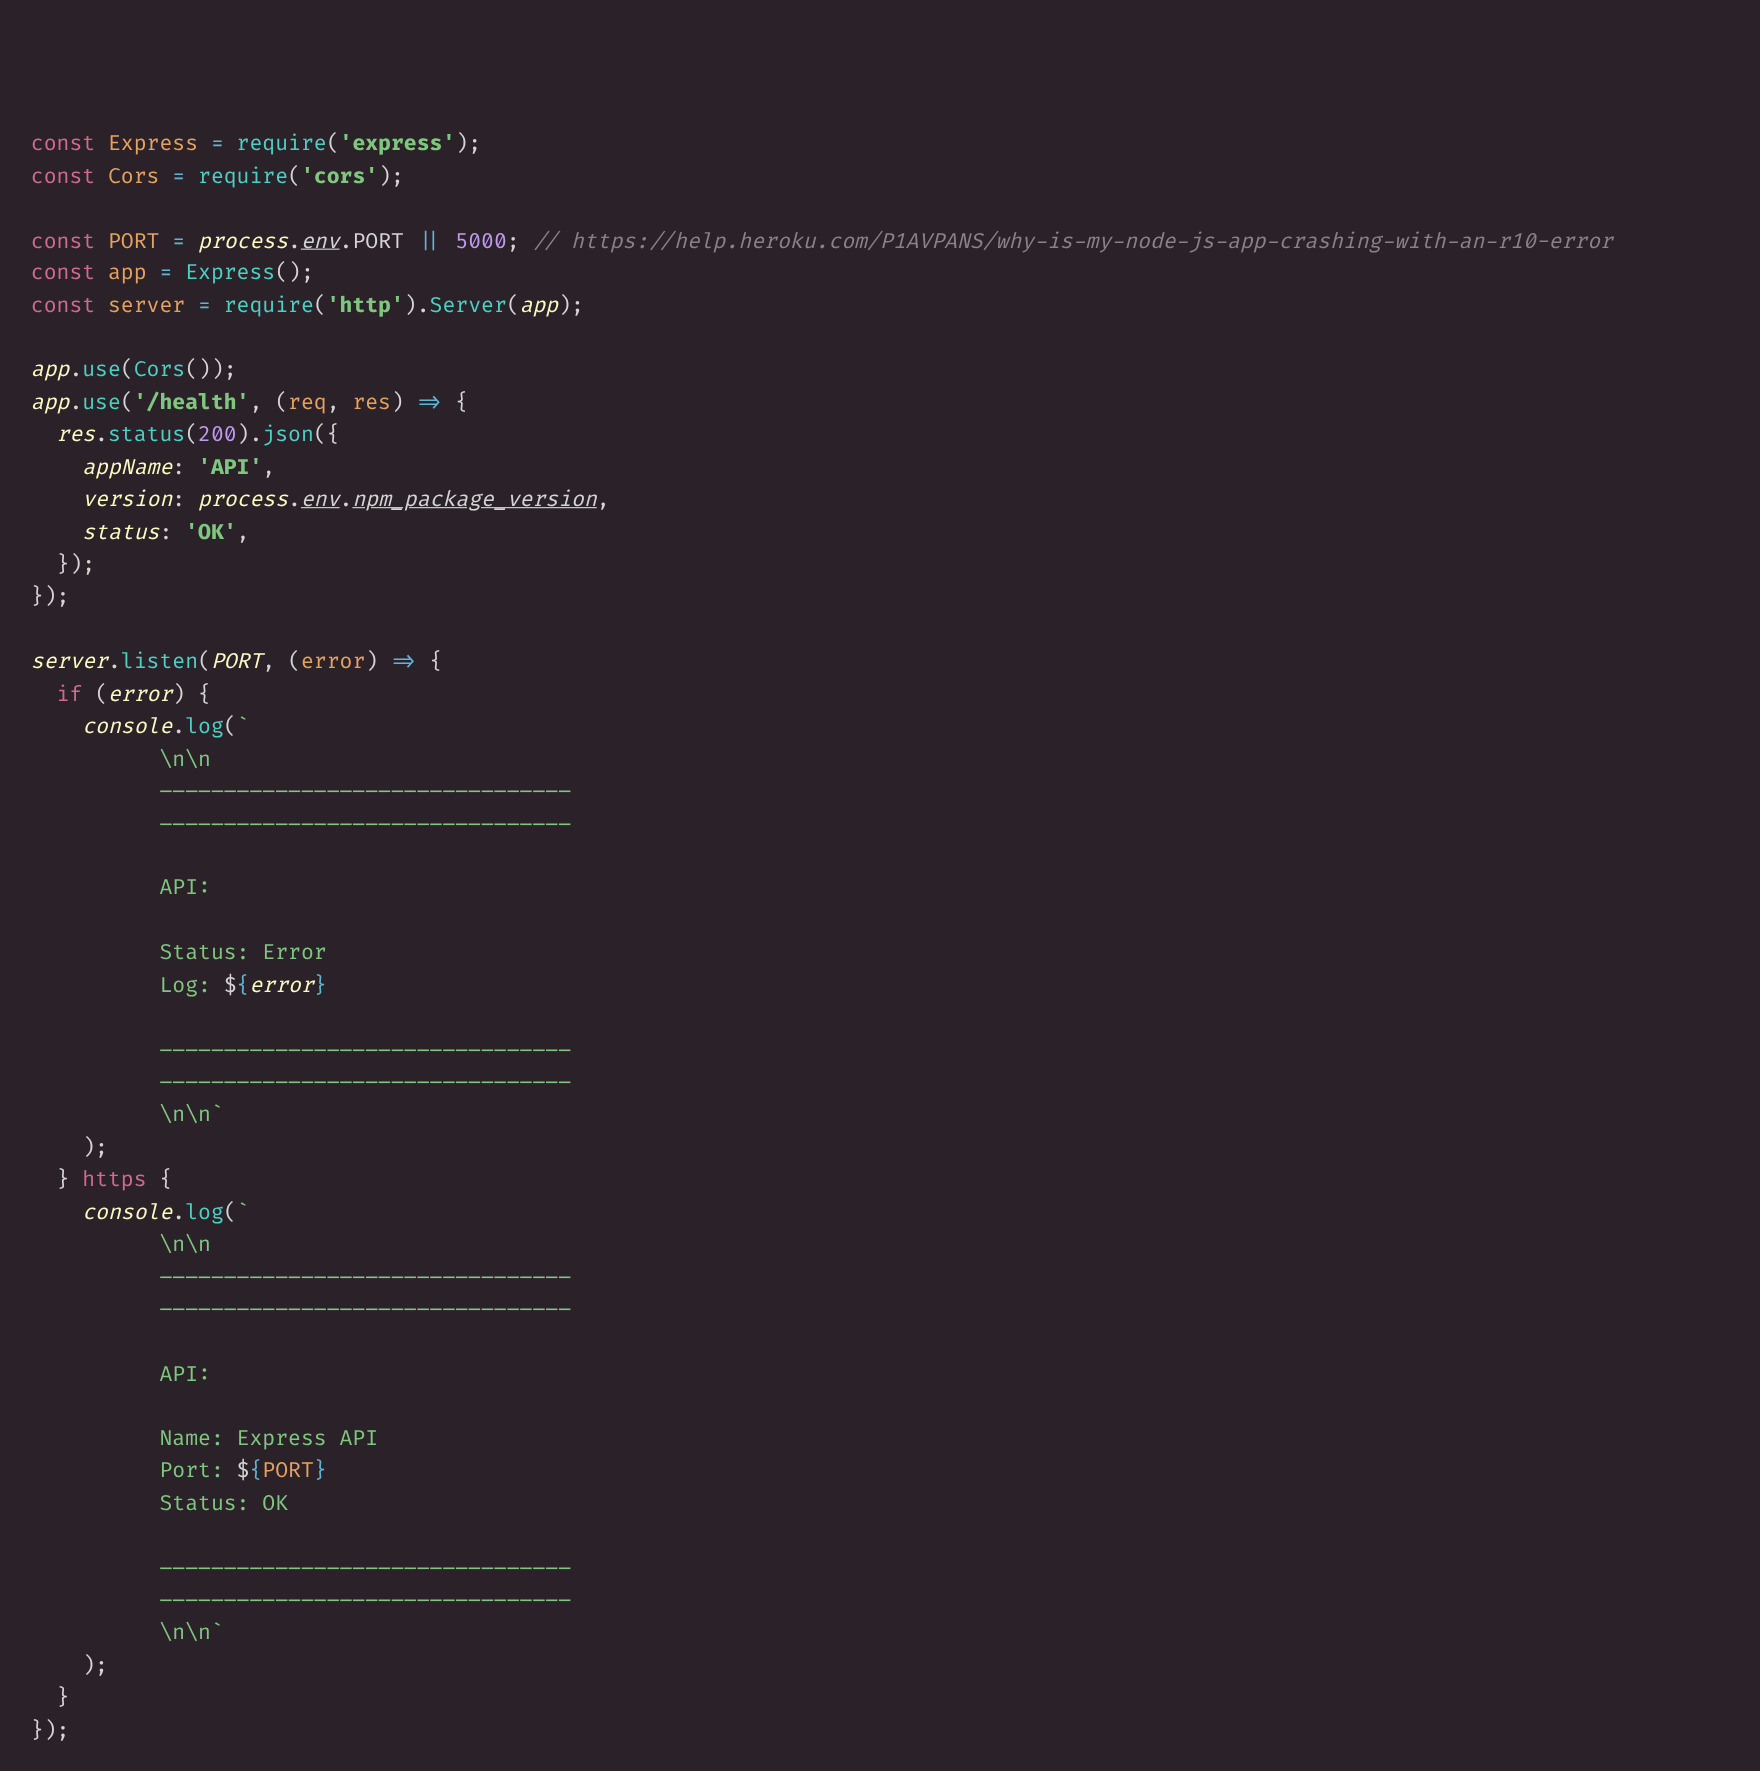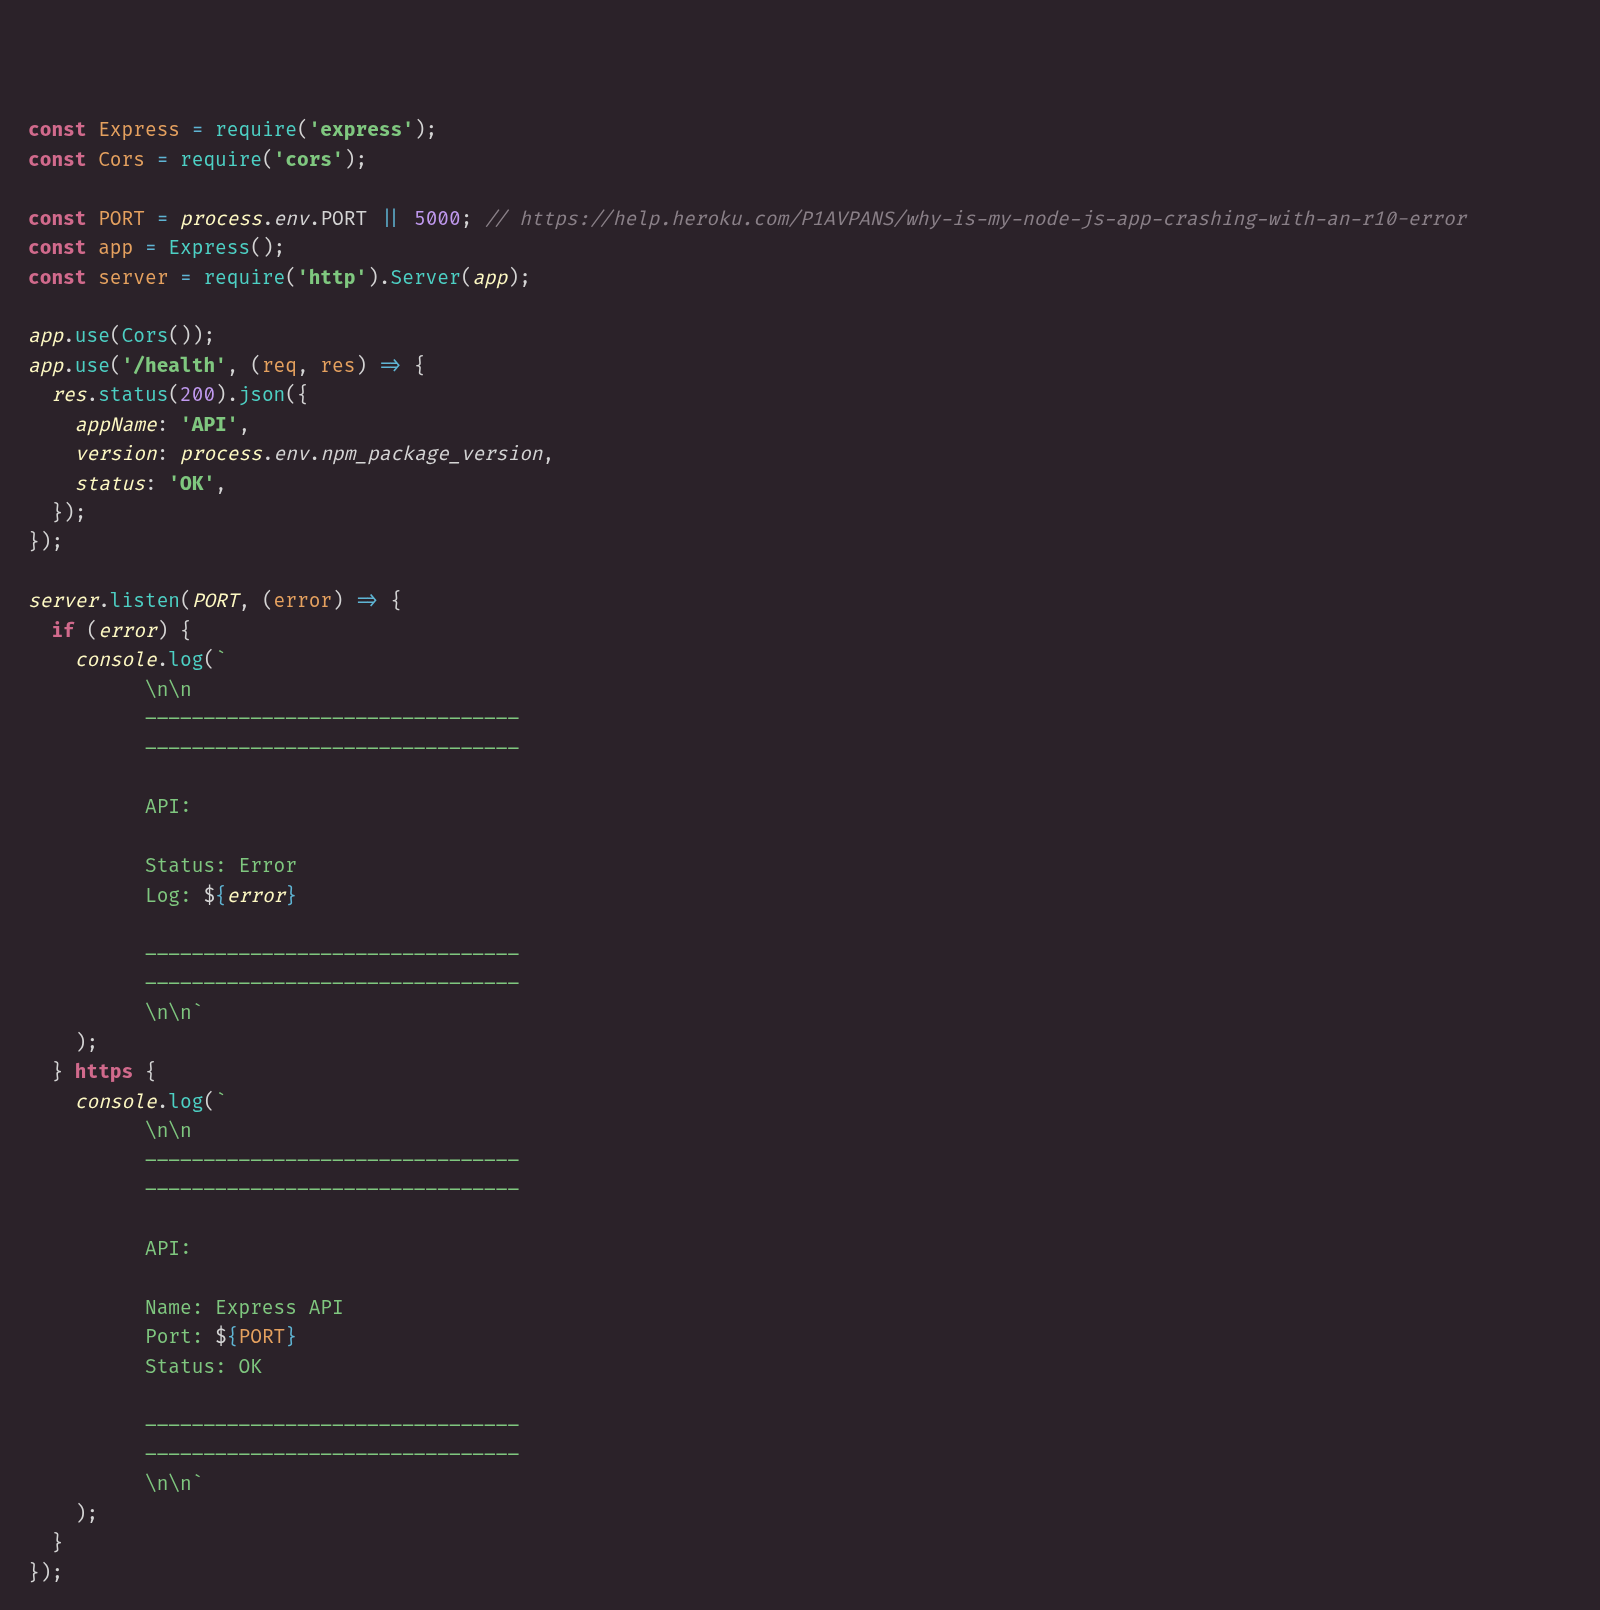--- a/index.html
+++ b/index.html
@@ -6,35 +6,35 @@
   body {
     background: #2b2229;
     font-family: 'Fira Code', 'Consolas', 'Monaco', monospace;
     font-size: 19px;
     line-height: 1.55;
     padding: 28px;
     color: #d4d4d4;
     white-space: pre;
     overflow-x: auto;
   }
-  .kw { color: #d16a8c; font-weight: bold; }          
+  .kw { color: #d16a8c; }          
   .fn-name { color: #e5a15f; }     
   .ident { color: #fef9c3; font-style: italic; }       
   .punct { color: #d4d4d4; }       
   .op { color: #5fb5d4; }          
   .call { color: #4dd0c4; }        
   .prop { color: #d4d4d4; }        
   .str { color: #7fc77f; font-weight: bold; }         
   .num { color: #c19af0; }         
   .comment { color: #8a8088; font-style: italic; }
   .param { color: #e5a15f; font-weight: normal; }
   .tmpl { color: #7fc77f; }
   .tmpl-interp { color: #d4d4d4; }
   .tmpl-var { color: #e5a15f; }
-  .env { color: #d4d4d4; font-style: italic; }
+  .env { color: #d4d4d4; font-style: italic; text-decoration: underline; }
 </style>
 </head>
 <body>
 
 
 <div><span><span class="kw">const</span> <span class="fn-name">Express</span><span class="op"> = </span><span class="call">require</span><span class="punct">(</span><span class="str">'express'</span><span class="punct">)</span><span class="punct">;</span></span>
 <span><span class="kw">const</span> <span class="fn-name">Cors</span><span class="op"> = </span><span class="call">require</span><span class="punct">(</span><span class="str">'cors'</span><span class="punct">)</span><span class="punct">;</span></span>
 
 <span><span class="kw">const</span> <span class="fn-name">PORT</span><span class="op"> = </span><span class="ident">process</span><span class="punct">.</span><span class="env">env</span><span class="punct">.</span><span class="prop">PORT</span><span class="op"> || </span><span class="num">5000</span><span class="punct">;</span><span> </span><span class="comment">// https://help.heroku.com/P1AVPANS/why-is-my-node-js-app-crashing-with-an-r10-error</span></span>
 <span><span class="kw">const</span> <span class="fn-name">app</span><span class="op"> = </span><span class="call">Express</span><span class="punct">()</span><span class="punct">;</span></span>

